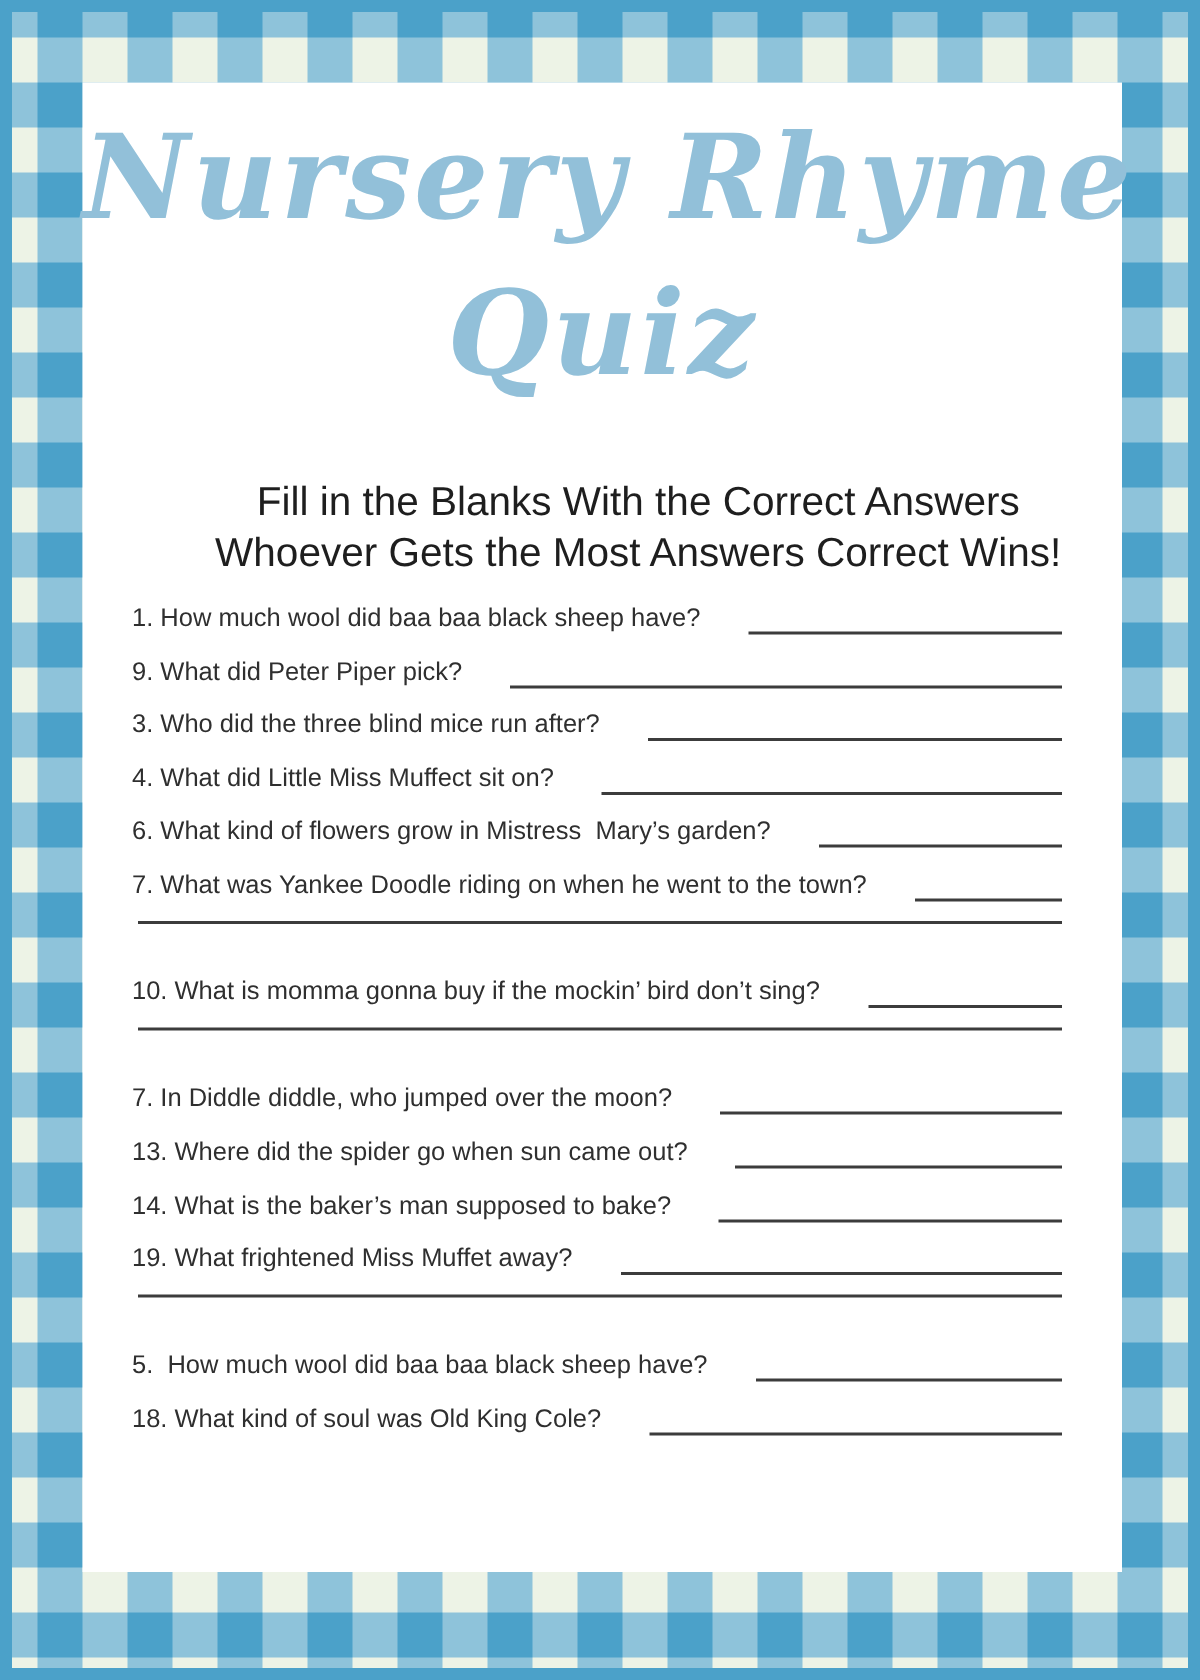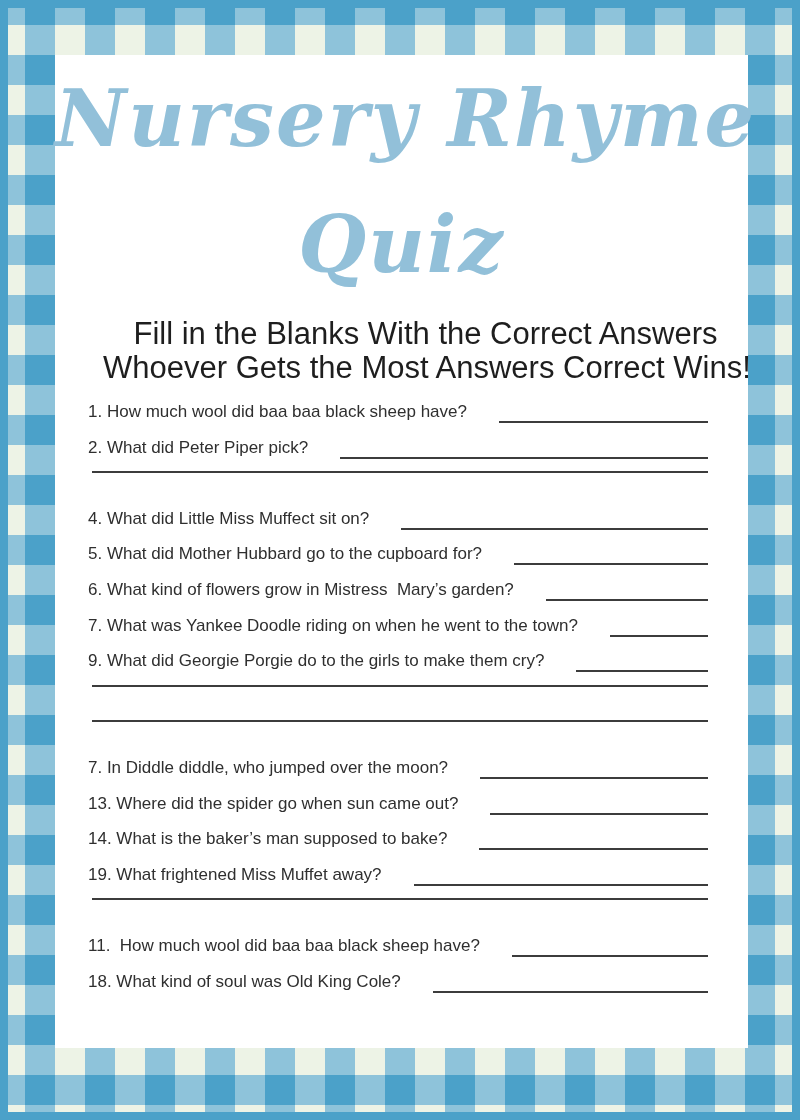--- a/index.html
+++ b/index.html
@@ -46,27 +46,27 @@
     position:absolute;left:0;right:0;
     text-align:center;
     font-family:"DejaVu Serif",serif;
     font-style:italic;font-weight:bold;
     color:var(--title-blue);
     font-size:78px;line-height:100px;
     letter-spacing:2px;
     white-space:pre;
   }
   .quiz-title.line1{top:14px;}
-  .quiz-title.line2{top:140px;}
+  .quiz-title.line2{top:118px;}
 
   .subtitle{
     position:absolute;left:0;right:0;top:262px;
     text-align:center;
     color:#1e1e1e;
-    font-size:31px;line-height:34px;
+    font-size:27px;line-height:34px;
     white-space:pre;
     padding-left:48px;
   }
 
   .questions-list{
     position:absolute;
     top:339px;left:33px;right:40px;
   }
   .q-row{
     display:flex;
@@ -102,47 +102,44 @@
     <div class="quiz-title line2">Quiz</div>
 
     <div class="subtitle"><span>Fill in the Blanks With the Correct Answers</span><br><span>Whoever Gets the Most Answers Correct Wins!</span></div>
 
     <div class="questions-list">
         <div class="q-row">
     <span class="q-text">1. How much wool did baa baa black sheep have?</span>
     <span class="q-line"></span>
   </div>
         <div class="q-row">
-    <span class="q-text">2. What did Peter Piper pick?</span>
+    <span class="q-text">9. What did Peter Piper pick?</span>
     <span class="q-line"></span>
   </div>
         <div class="q-row">
+    <span class="q-text">3. Who did the three blind mice run after?</span>
     <span class="q-line"></span>
   </div>
         <div class="q-row">
     <span class="q-text">4. What did Little Miss Muffect sit on?</span>
-    <span class="q-line"></span>
-  </div>
-        <div class="q-row">
-    <span class="q-text">5. What did Mother Hubbard go to the cupboard for?</span>
     <span class="q-line"></span>
   </div>
         <div class="q-row">
     <span class="q-text">6. What kind of flowers grow in Mistress  Mary’s garden?</span>
     <span class="q-line"></span>
   </div>
         <div class="q-row">
     <span class="q-text">7. What was Yankee Doodle riding on when he went to the town?</span>
     <span class="q-line"></span>
   </div>
         <div class="q-row">
-    <span class="q-text">9. What did Georgie Porgie do to the girls to make them cry?</span>
     <span class="q-line"></span>
   </div>
         <div class="q-row">
+    <span class="q-text">10. What is momma gonna buy if the mockin’ bird don’t sing?</span>
     <span class="q-line"></span>
   </div>
         <div class="q-row">
     <span class="q-line"></span>
   </div>
         <div class="q-row">
     <span class="q-text">7. In Diddle diddle, who jumped over the moon?</span>
     <span class="q-line"></span>
   </div>
         <div class="q-row">
@@ -154,21 +151,21 @@
     <span class="q-line"></span>
   </div>
         <div class="q-row">
     <span class="q-text">19. What frightened Miss Muffet away?</span>
     <span class="q-line"></span>
   </div>
         <div class="q-row">
     <span class="q-line"></span>
   </div>
         <div class="q-row">
-    <span class="q-text">11.  How much wool did baa baa black sheep have?</span>
+    <span class="q-text">5.  How much wool did baa baa black sheep have?</span>
     <span class="q-line"></span>
   </div>
         <div class="q-row">
     <span class="q-text">18. What kind of soul was Old King Cole?</span>
     <span class="q-line"></span>
   </div>
       </div>
 
   </div>
 </div>

